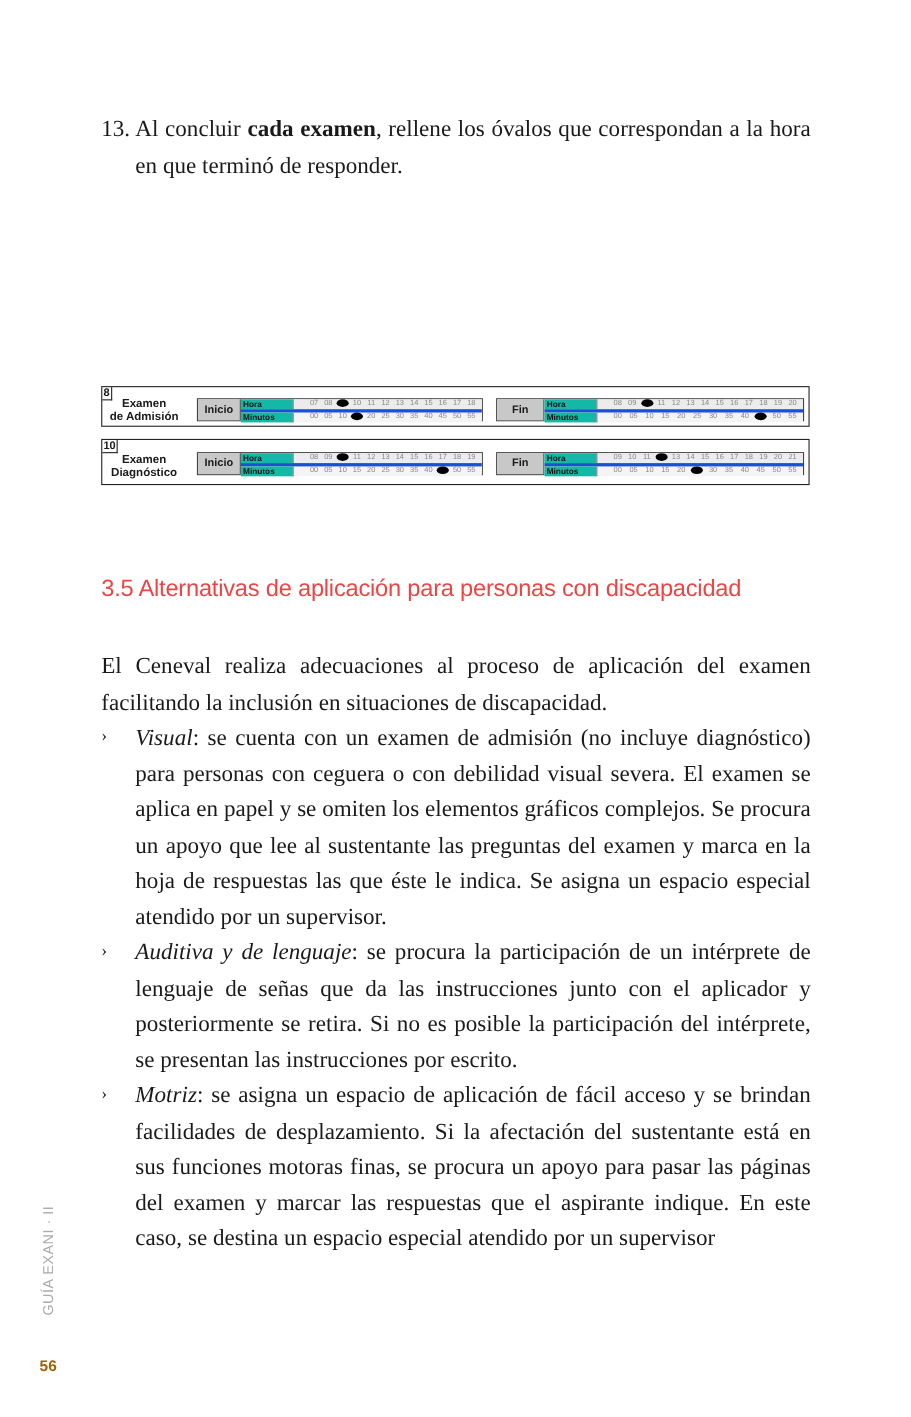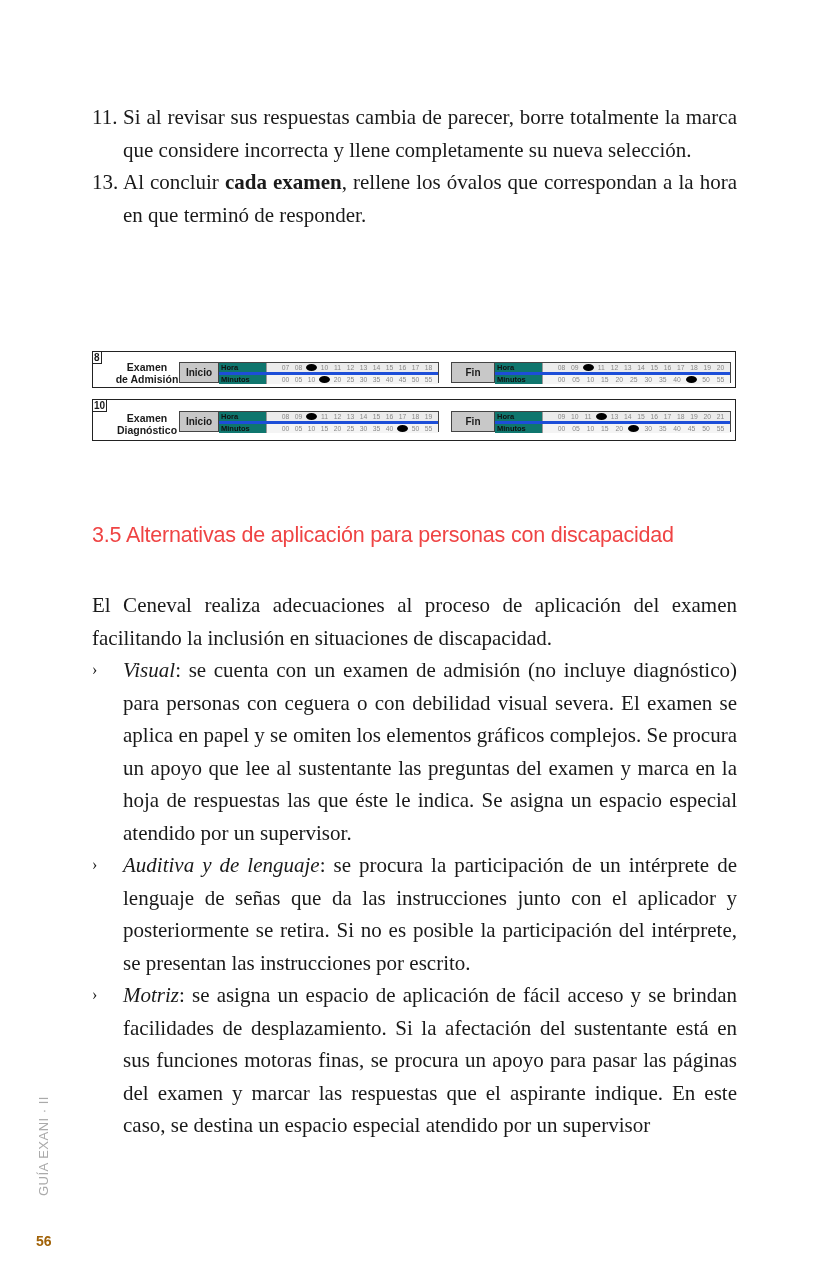--- a/index.html
+++ b/index.html
@@ -8,51 +8,47 @@
   .sans { font-family: "Liberation Sans", "DejaVu Sans", sans-serif; }
 
   .numlist { position:absolute; left:92px; top:101px; width:645px; font-size:21px; line-height:32.5px; }
   .numitem { display:flex; }
   .numitem .n { width:31px; flex:none; }
   .numitem .t { flex:1; text-align:justify; }
 
   .forms { position:absolute; left:92px; width:644px; }
   .form { position:relative; height:37px; border:1px solid #222; box-sizing:border-box; background:#fff; }
   .form .tag { position:absolute; left:0; top:0; border-right:1px solid #222; border-bottom:1px solid #222; font-size:10px; font-weight:bold; line-height:11px; padding:0 1px; }
-  .form .label { position:absolute; left:16px; top:9px; width:76px; text-align:center; font-size:10.5px; font-weight:bold; line-height:12px; }
+  .form .label { position:absolute; left:0; top:9px; width:76px; text-align:center; font-size:10.5px; font-weight:bold; line-height:12px; }
   .slot { position:absolute; top:10px; height:21px; border:1px solid #444; box-sizing:border-box; display:flex; background:#fff; }
   .slot .head { background:#c8c8c8; border-right:1px solid #444; font-size:10px; font-weight:bold; display:flex; align-items:center; justify-content:center; }
   .slot .rows { flex:1; display:flex; flex-direction:column; }
   .slot .row { display:flex; height:10px; align-items:center; font-size:6.8px; background:#ececec; }
   .slot .row + .row { border-top:3px solid #1d4ed8; background:#f4f4f4; }
-  .slot .rl { width:45px; padding-left:2px; font-weight:bold; font-size:7.5px; color:#111; border-right:1px solid #999; height:100%; display:flex; align-items:center; background:#0f766e; }
+  .slot .rl { width:45px; padding-left:2px; font-weight:bold; font-size:7.5px; color:#111; border-right:1px solid #999; height:100%; display:flex; align-items:center; background:#14b8a6; }
   .slot .vals { flex:1; display:flex; justify-content:space-between; padding:0 3px 0 12px; color:#888; }
   .slot .v { width:13px; text-align:center; }
   .slot .dot { display:inline-block; width:11px; height:7px; border-radius:50%; background:#000; }
 
   .h2 { position:absolute; left:92px; top:523px; font-size:21.5px; color:#ef4444; letter-spacing:-0.2px; }
   .intro { position:absolute; left:92px; top:589px; width:645px; font-size:21px; line-height:32.5px; text-align:justify; }
   .bullets { position:absolute; left:92px; top:654px; width:645px; font-size:21px; line-height:32.5px; }
   .bul { display:flex; }
   .bul .m { width:31px; flex:none; font-size:16px; }
   .bul .t { flex:1; text-align:justify; }
   .bul .t i { }
 
   .runner { position:absolute; left:36px; top:1196px; transform-origin:left top; transform:rotate(-90deg); font-size:13px; color:#aaa; letter-spacing:0.5px; white-space:nowrap; }
   .pageno { position:absolute; left:36px; top:1233px; font-size:14px; font-weight:bold; color:#a16207; }
 </style>
 </head>
 <body>
 
 <div class="numlist serif">
   <div class="numitem">
-    <span class="n">11.</span>
-    <span class="t">Si al revisar sus respuestas cambia de parecer, borre totalmente la marca que considere incorrecta y llene completamente su nueva selección.</span>
-  </div>
-  <div class="numitem">
     <span class="n">13.</span>
     <span class="t"><span>Al concluir </span><b>cada examen</b><span>, rellene los óvalos que correspondan a la hora en que terminó de responder.</span></span>
   </div>
 </div>
 
 <div class="forms sans" style="top:351px;">
   <div class="form">
     <span class="tag">8</span>
     <div class="label">
         <div>Examen</div>

